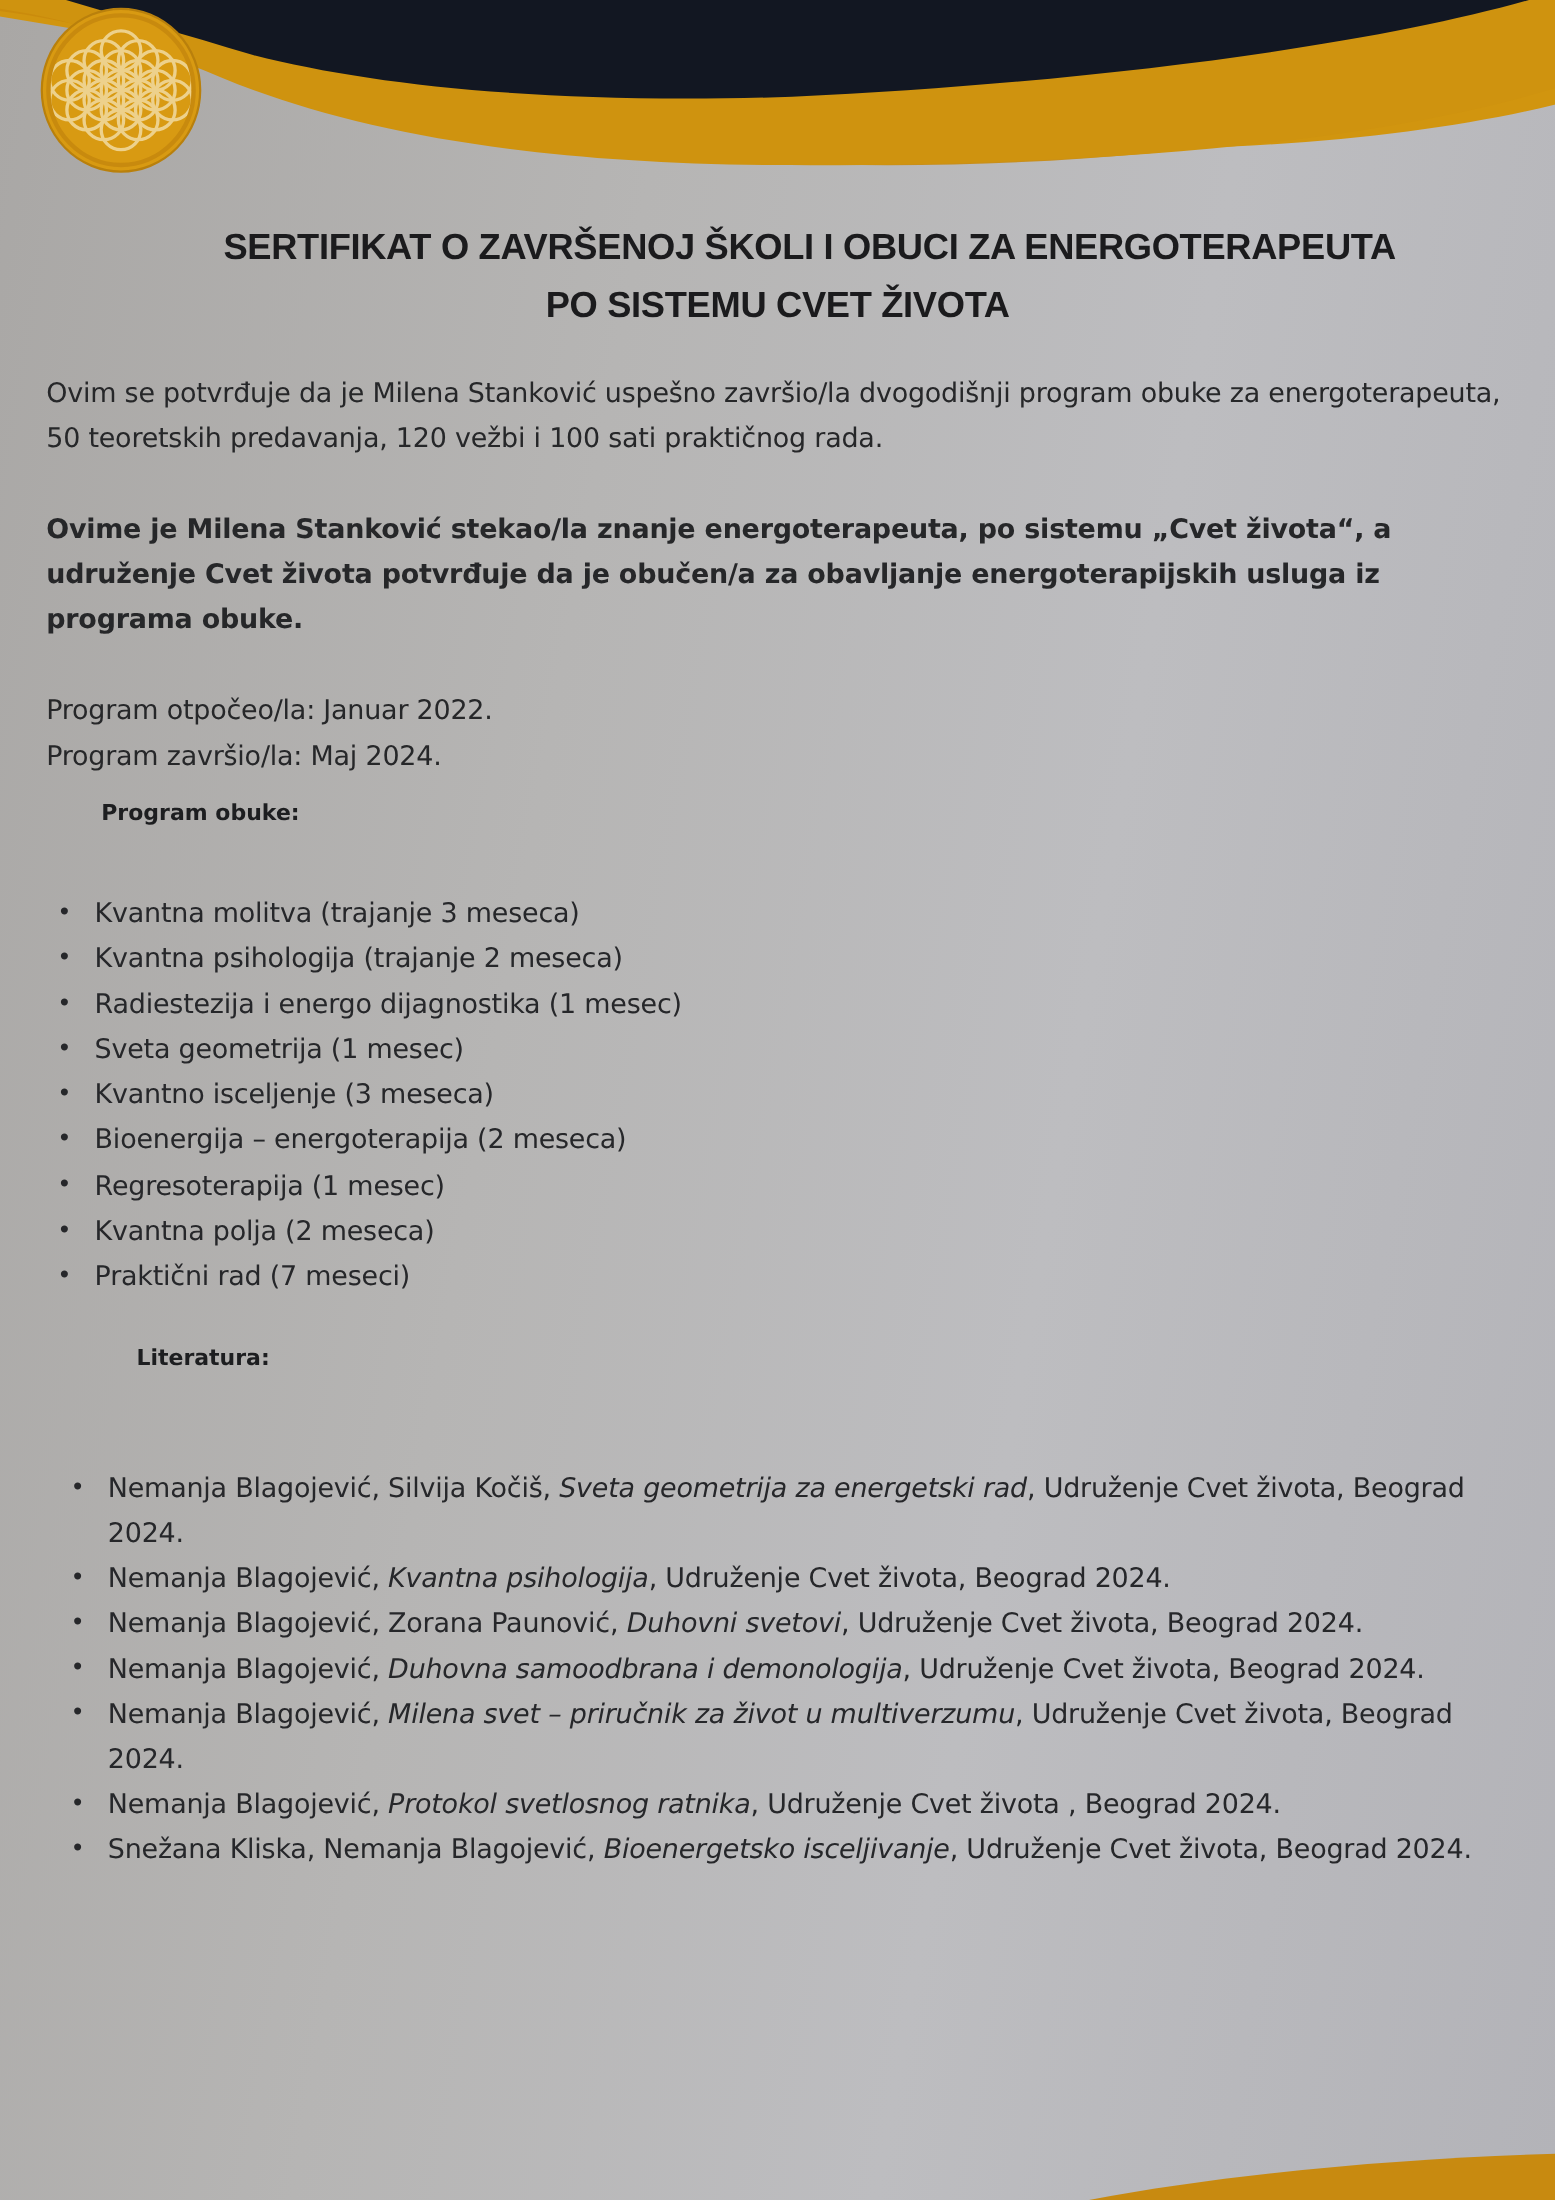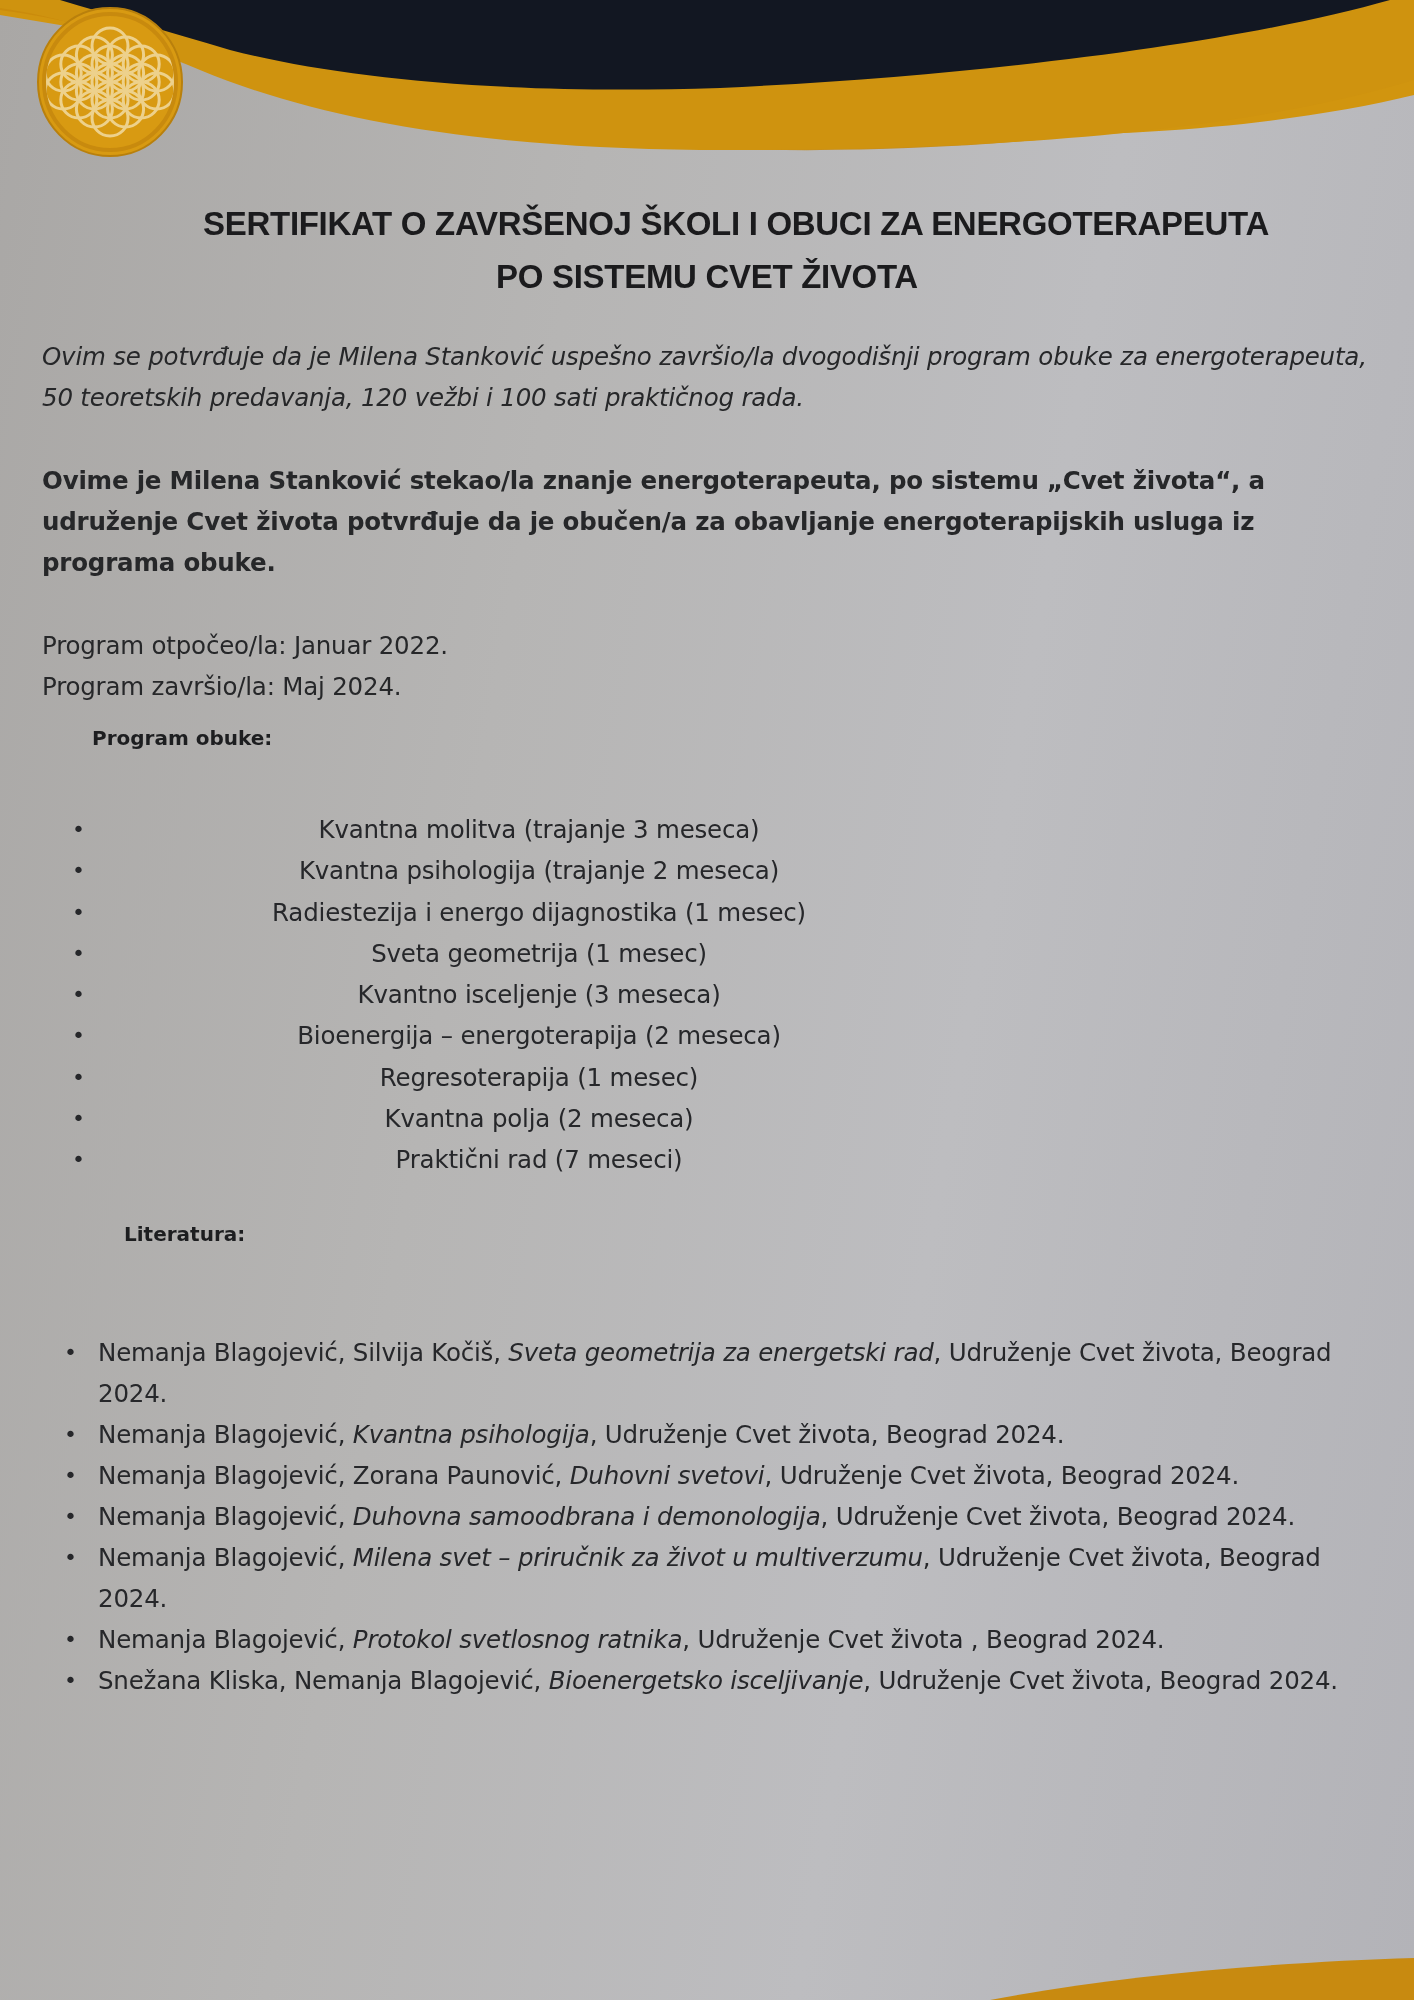--- a/index.html
+++ b/index.html
@@ -16,37 +16,37 @@
     position: absolute; left: 0; width: 1414px; text-align: center;
     font-family: "Liberation Sans", sans-serif; font-weight: 700;
     font-size: 33px; letter-spacing: -0.3px; color: #1b1b1d;
   }
   .title.l1 { top: 205px; padding-left: 29px; }
   .title.l2 { top: 258px; }
   .para {
     position: absolute; left: 42px; width: 1330px;
     font-size: 24.5px; line-height: 41px; color: #262729; letter-spacing: -0.2px;
   }
-  .p1 { top: 336px; font-style: italic; }
+  .p1 { top: 336px; }
   .p2 { top: 460px; font-weight: bold; }
   .p3 { top: 625px; }
   .section-head {
     position: absolute; left: 92px; font-weight: 700; font-size: 20px; color: #1d1e20;
   }
   .sh1 { top: 726px; }
   .sh2 { top: 1222px; margin-left: 32px; }
   ul.list {
     position: absolute; margin: 0; padding: 0; list-style: none;
     font-size: 24.5px; color: #26272a; letter-spacing: -0.2px;
   }
   ul.list li { position: relative; padding-left: 34px; }
   ul.list li::before {
     content: "\2022"; position: absolute; left: 0; top: 0; font-size: 22px;
   }
-  .program { left: 72px; top: 809px; width: 900px; text-align: center; }
+  .program { left: 52px; top: 809px; width: 900px; }
   .program li { height: 41.3px; line-height: 41px; }
   .lit { left: 64px; top: 1332px; width: 1330px; }
   .lit li { line-height: 41px; }
   .lit i { font-style: italic; }
 </style>
 </head>
 <body>
 
 <svg class="header-art" viewBox="0 0 1414 200" preserveAspectRatio="none">
   <path d="M0,0 L1414,0 L1414,95 C1250,135 1000,150 700,120 C450,95 300,70 180,45 L0,15 Z" fill="#d1950f"></path>

